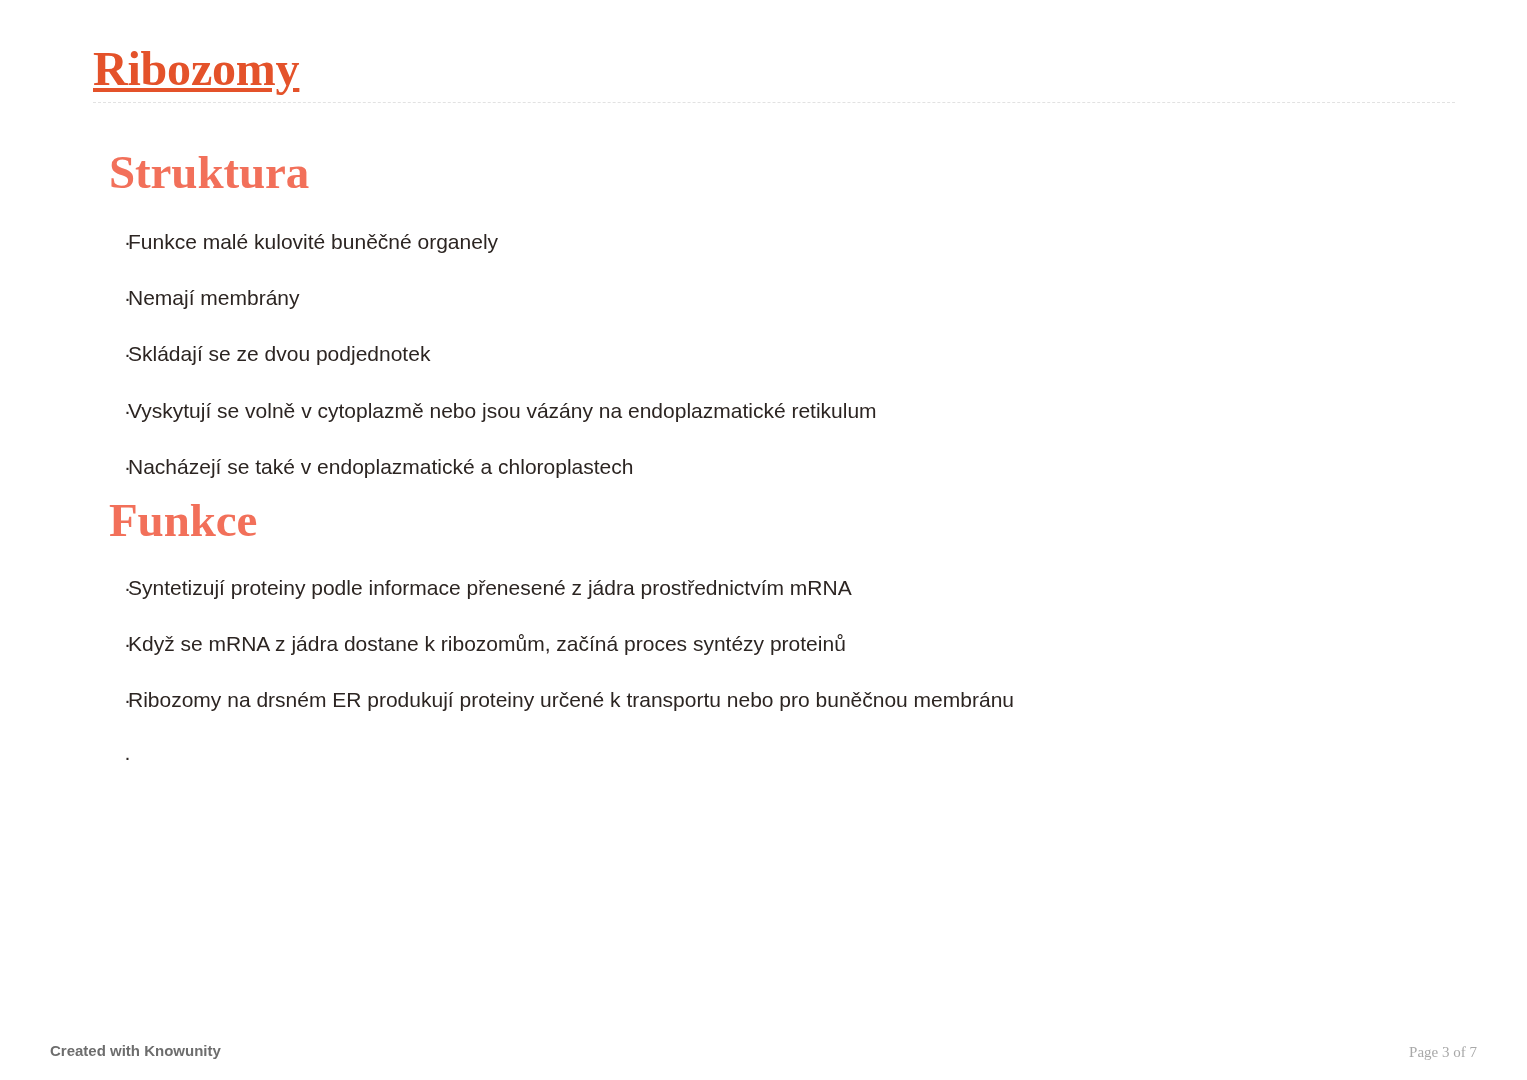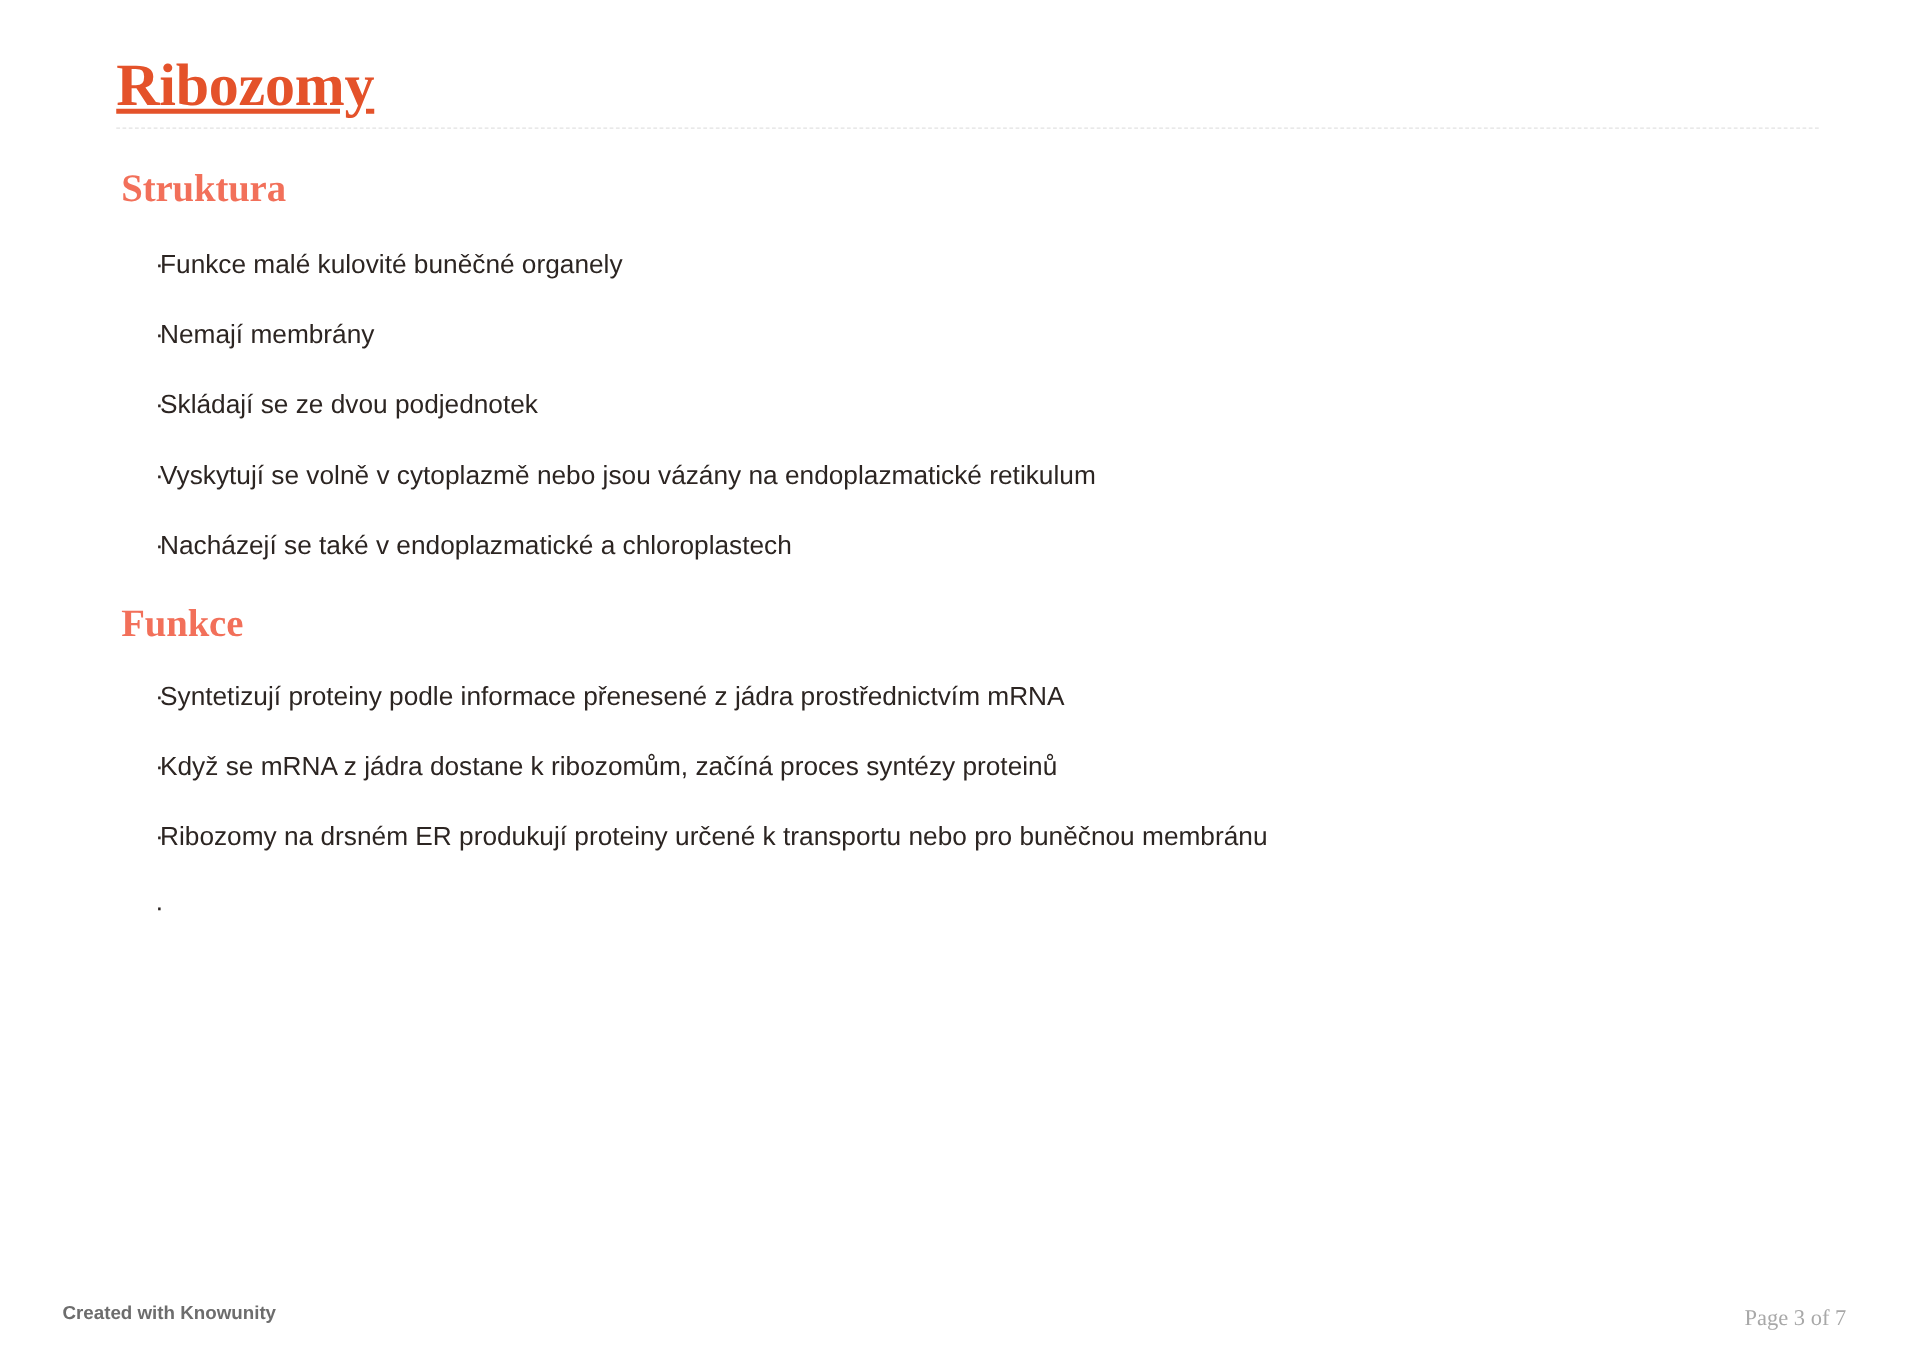--- a/index.html
+++ b/index.html
@@ -50,24 +50,24 @@
   .section {
     position: absolute;
     left: 93px;
     width: 1360px;
   }
 
   .section-struktura { top: 130px; }
   .section-funkce    { top: 478px; }
 
   .section-heading {
-    margin: 4px;
+    margin: 16px;
     font-family: "Liberation Serif", "DejaVu Serif", serif;
     font-weight: 700;
-    font-size: 31px;
+    font-size: 47px;
     line-height: 1.12;
     letter-spacing: -0.1px;
     color: #f2705a;
     white-space: nowrap;
   }
 
   .bullet-list {
     list-style: none;
     margin: 0;
     padding: 0;
@@ -109,21 +109,21 @@
     color: #6d6d6d;
     white-space: nowrap;
   }
 
   .footer-pagenum {
     position: absolute;
     right: 50px;
     top: 1045px;
     font-family: "Liberation Serif", "DejaVu Serif", serif;
     font-weight: 400;
-    font-size: 18px;
+    font-size: 15px;
     line-height: 1;
     color: #a8a8a8;
     white-space: nowrap;
   }
 </style>
 </head>
 <body>
 
 <div class="slide">
 

